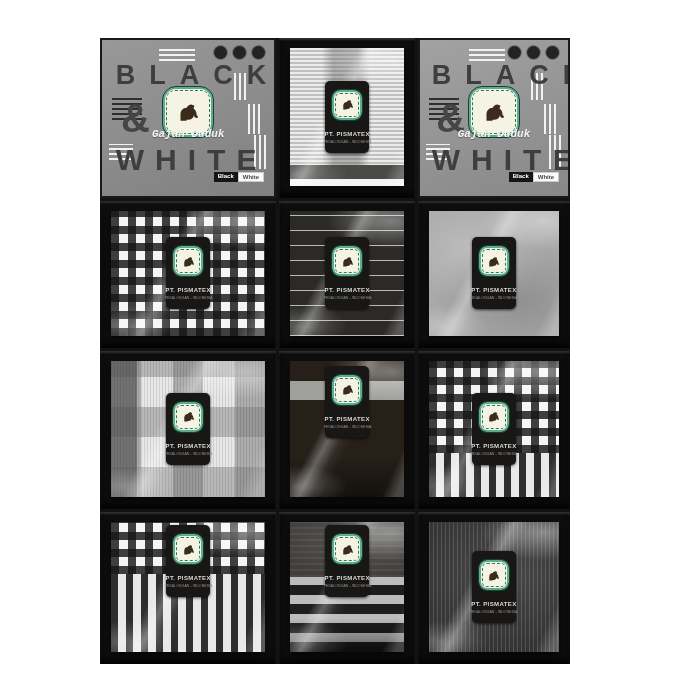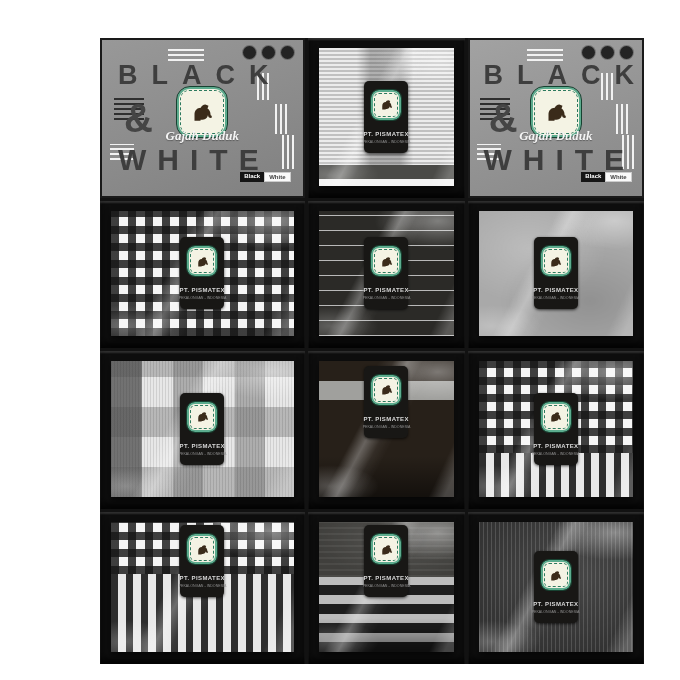--- a/index.html
+++ b/index.html
@@ -2,21 +2,21 @@
 <html><head>
 <meta charset="utf-8">
 <style>
   html,body{margin:0;padding:0;}
   body{
     width:680px;height:680px;background:#ffffff;position:relative;overflow:hidden;
     font-family:"Liberation Sans", sans-serif;
   }
   
   .photo{
-    position:absolute;left:100px;top:38px;width:544px;height:626px;
+    position:absolute;left:100px;top:38px;width:470px;height:626px;
     display:grid;grid-template-columns:181fr 139fr 156fr;grid-template-rows:162fr 149fr 161fr 154fr;
     gap:3px;background:#121212;
   }
   .cell{position:relative;overflow:hidden;}
   
   .box{background:#0e0e0e;box-shadow:inset 0 2px 2px rgba(255,255,255,.14), inset 0 -5px 7px rgba(0,0,0,.8);}
   .fabric{position:absolute;left:11px;right:11px;top:10px;bottom:12px;box-shadow:0 3px 6px rgba(0,0,0,.6);}
   .split{display:flex;flex-direction:column;}
   .part{width:100%;}
   
@@ -76,22 +76,22 @@
   .lid{background:linear-gradient(160deg,#989898, #8a8a8a 60%, #808080);border:2px solid #1a1a1a;}
   .lid-b{background:linear-gradient(160deg,#a2a2a2, #929292 60%, #888888);}
   .word{position:absolute;left:8%;color:#3e3e3e;font-weight:700;white-space:nowrap;}
   .word-black{top:13%;font-size:27px;letter-spacing:14px;}
   .word-white{top:66%;font-size:30px;letter-spacing:11px;}
   .amp{position:absolute;left:11%;top:36%;font-size:40px;font-weight:700;color:#454545;}
   .lid-logo{position:absolute;left:50%;top:30%;transform:translateX(-50%);width:46px;height:46px;margin:0;border-radius:13px;}
   .lid-logo::before{border-radius:9px;}
   .lid-logo .eleph{width:30px;height:30px;}
   .script{position:absolute;left:50%;top:56.5%;transform:translateX(-50%);
-    color:#f5f5f5;font-family:Liberation Serif, serif;font-style:italic;font-weight:700;
-    font-size:13px;white-space:nowrap;text-shadow:0 1px 1px rgba(0,0,0,.35);}
+    color:#f5f5f5;font-family:Liberation Mono, monospace;font-style:italic;font-weight:700;
+    font-size:11px;white-space:nowrap;text-shadow:0 1px 1px rgba(0,0,0,.35);}
   .deco{position:absolute;}
   .wh{background:repeating-linear-gradient(0deg,#f2f2f2 0 2px,rgba(0,0,0,0) 2px 5px);}
   .wv{background:repeating-linear-gradient(90deg,#f2f2f2 0 2px,rgba(0,0,0,0) 2px 5px);}
   .bh{background:repeating-linear-gradient(0deg,#2f2f2f 0 2px,rgba(0,0,0,0) 2px 5px);}
   .d1{top:5%;left:33%;width:36px;height:13px;}
   .d2{top:21%;right:15%;width:15px;height:27px;}
   .d3{top:37%;left:6%;width:30px;height:22px;}
   .d4{top:41%;right:7%;width:14px;height:30px;}
   .d5{top:67%;left:4%;width:24px;height:16px;}
   .d6{top:61%;right:3%;width:15px;height:34px;}

